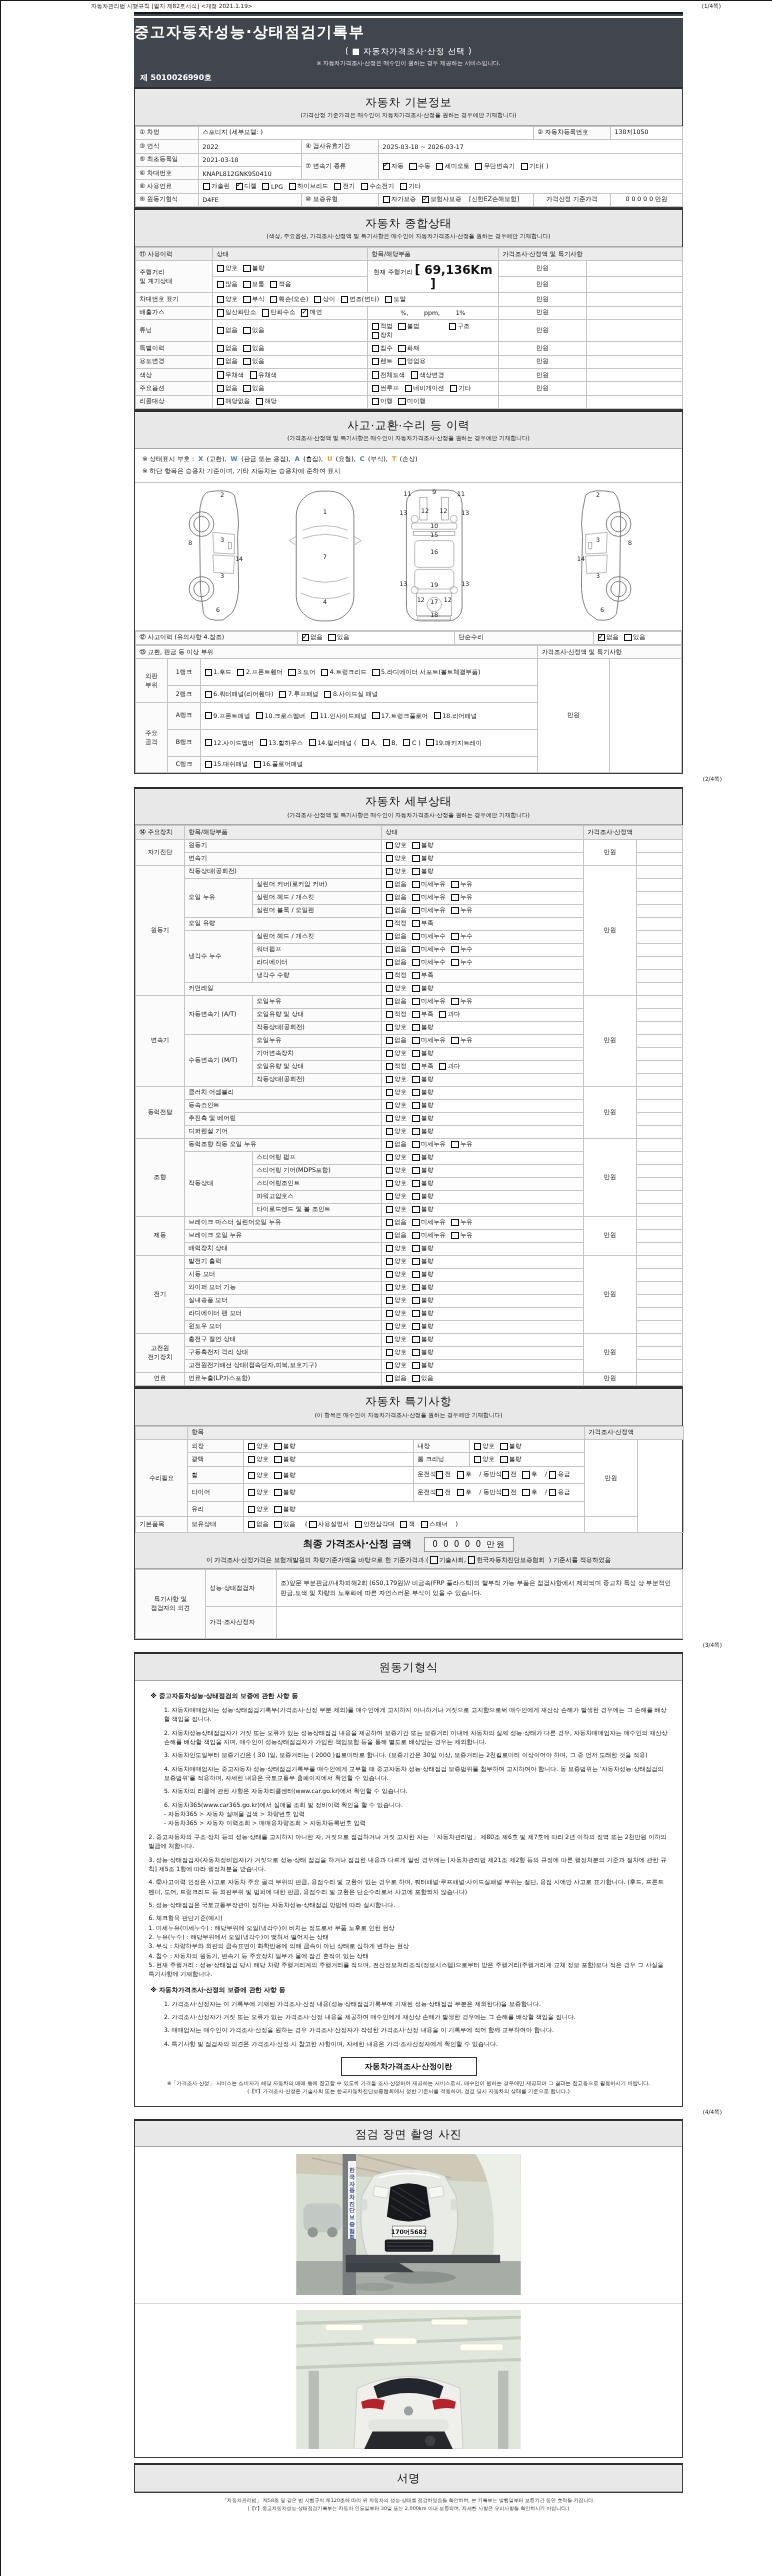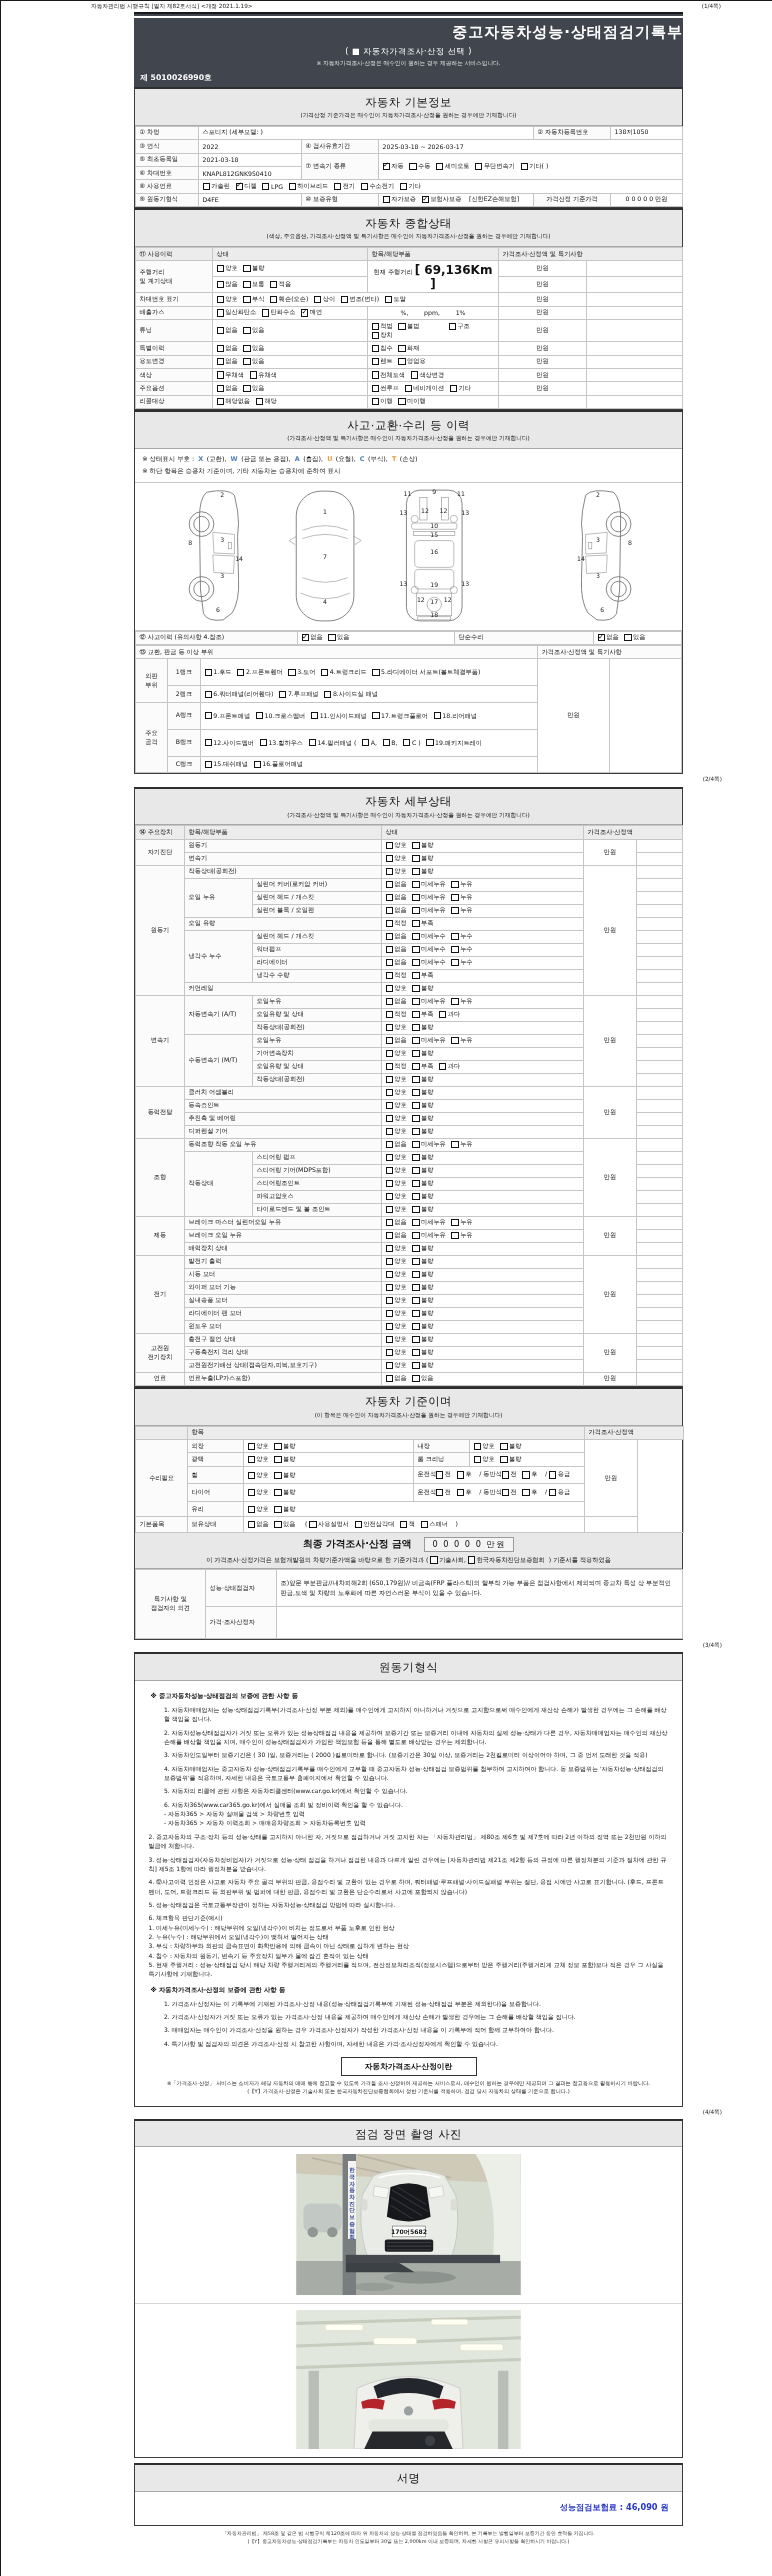--- a/index.html
+++ b/index.html
@@ -4,21 +4,21 @@
 <style>
   html,body{margin:0;padding:0;background:#fff;}
   body{font-family:"DejaVu Sans","Liberation Sans",sans-serif;color:#111;}
   .page{width:772px;height:2575px;border:0.5px solid #1a1a1a;position:relative;overflow:hidden;background:#fff;}
   .topline{display:flex;justify-content:space-between;width:630px;margin:2.1px 0 1px 90px;font-size:5.7px;color:#222;}
   .doc{width:549px;margin-left:133px;}
   .pmark{width:587px;margin-left:133px;text-align:right;font-size:5.7px;padding:2.1px 1px;color:#222;}
   
   .dkhead{background:#41454d;color:#fff;border-top:2.1px solid #17181a;position:relative;padding:0 0 1px 0;}
   .dkhead .wstripe{height:2.1px;background:#fff;margin:1.5px 0 5.2px 0;}
-  .dkhead .t{font-size:15px;font-weight:bold;text-align:right;letter-spacing:1px;}
+  .dkhead .t{font-size:15px;font-weight:bold;text-align:left;letter-spacing:1px;}
   .dkhead .s{font-size:8.2px;text-align:center;margin-top:4.1px;letter-spacing:0.5px;}
   .dkhead .n{font-size:5.7px;text-align:center;margin-top:2.6px;color:#e8e8e8;}
   .dkhead .docno{font-size:7.7px;font-weight:bold;text-align:left;padding:5.2px 0 3.1px 6.2px;}
   
   .sec{border:1px solid #3c3c3c;border-top:2.6px solid #2c2e30;background:#fff;}
   .band{background:#e8e8e8;text-align:center;padding:5.7px 0 4.6px;border-bottom:0.5px solid #a8a8a8;}
   .band .t{font-size:11.3px;font-weight:normal;letter-spacing:0.5px;}
   .band .n{font-size:5.7px;margin-top:2.6px;color:#111;}
   
   table.ft{width:100%;border-collapse:collapse;table-layout:fixed;}
@@ -1182,21 +1182,21 @@
                 </span></td>
               <td class="ctr" rowspan="1">만원</td>
               <td></td>
             </tr>
           </tbody>
       </table>
     </div>
 
     <div class="sec">
       <div class="band">
-        <div class="t">자동차 기준이며</div>
+        <div class="t">자동차 특기사항</div>
         <div class="n">(이 항목은 매수인이 자동차가격조사·산정을 원하는 경우에만 기재합니다)</div>
       </div>
       <table class="ft">
         <colgroup>
             <col style="width:52px">
             <col style="width:56px">
             <col style="width:170px">
             <col style="width:56px">
             <col style="width:115px">
             <col style="width:53px">
@@ -1486,23 +1486,20 @@
         </span>
       </div>
     </div>
 
     <div class="gap10"></div>
 
     <div class="sec">
       <div class="band">
         <div class="t">서명</div>
       </div>
-      <div class="signbody">
-        <div class="inswrap">성능점검보험료 : 46,090 원</div>
-      </div>
     </div>
 
     <div class="gap6"></div>
     <div class="ftline">「자동차관리법」 제58조 및 같은 법 시행규칙 제120조에 따라 위 자동차의 성능·상태를 점검하였음을 확인하며, 본 기록부는 발행일부터 보증기간 동안 효력을 가집니다.</div>
     <div class="ftline">(【Y】중고자동차성능·상태점검기록부는 자동차 인도일부터 30일 또는 2,000km 이내 보증되며, 자세한 사항은 유의사항을 확인하시기 바랍니다.)</div>
   </div>
 
 </div>
 
 

